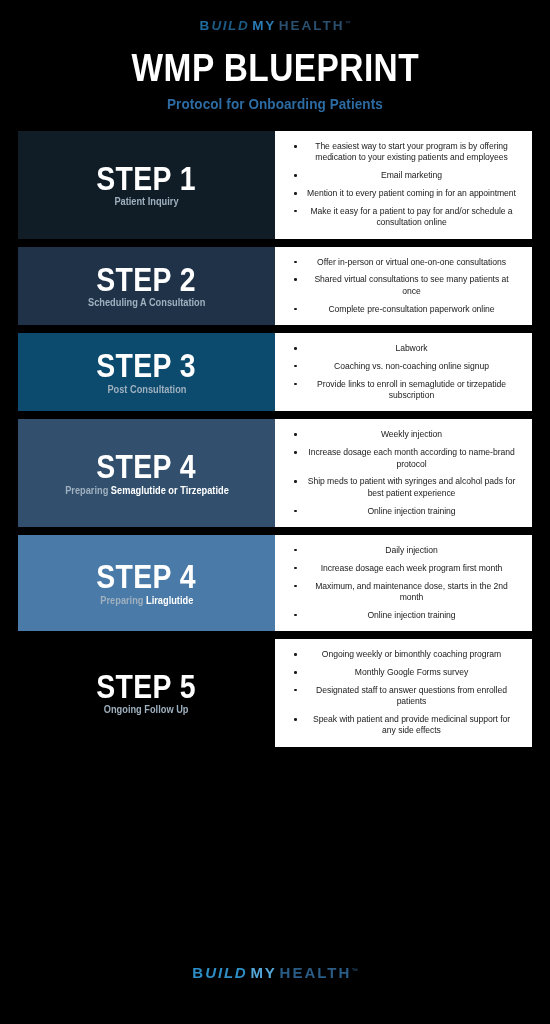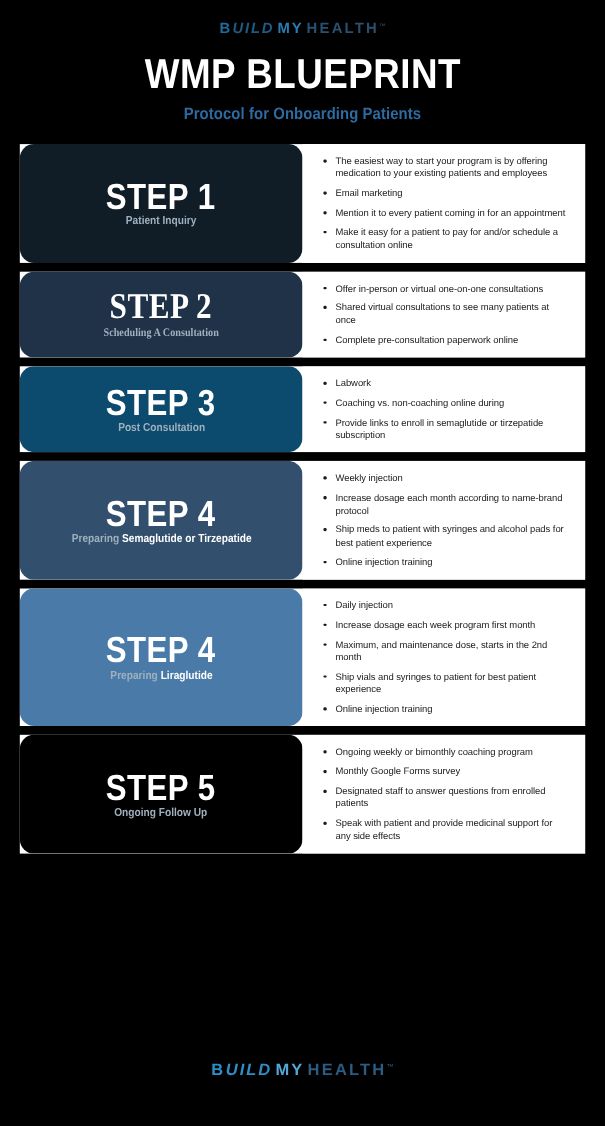--- a/index.html
+++ b/index.html
@@ -118,21 +118,20 @@
   }
 
   .step-left {
     width: 257px;
     flex: 0 0 257px;
     display: flex;
     flex-direction: column;
     align-items: center;
     justify-content: center;
     padding: 6px 8px;
-    border-radius: 13px;
   }
 
   .step-num {
     color: #ffffff;
     font-size: 33px;
     font-weight: 700;
     letter-spacing: 0.5px;
     line-height: 1.02;
     transform: scaleX(0.86);
     transform-origin: center;
@@ -169,20 +168,21 @@
   }
 
   ul.bullets li {
     position: relative;
     padding-left: 12px;
     color: #1a1a1a;
     font-size: 8.6px;
     line-height: 1.32;
     margin-bottom: 6.5px;
     letter-spacing: -0.05px;
+    text-align: center;
   }
   ul.bullets li:last-child { margin-bottom: 0; }
 
   ul.bullets li::before {
     content: "";
     position: absolute;
     left: 1px;
     top: 4px;
     width: 2.6px;
     height: 2.6px;
@@ -233,41 +233,41 @@
         <div class="step-right">
           <ul class="bullets">
             <li>The easiest way to start your program is by offering medication to your existing patients and employees</li>
             <li>Email marketing</li>
             <li>Mention it to every patient coming in for an appointment</li>
             <li>Make it easy for a patient to pay for and/or schedule a consultation online</li>
           </ul>
         </div>
       </div>
       <div class="step-row">
-        <div class="step-left" style="background: rgb(31, 50, 72); font-family: Liberation Serif, serif;">
+        <div class="step-left" style="background: rgb(31, 50, 72);">
           <div class="step-num">STEP 2</div>
           <div class="step-label"><span>Scheduling A Consultation</span><span class="em"></span></div>
         </div>
         <div class="step-right">
           <ul class="bullets">
             <li>Offer in-person or virtual one-on-one consultations</li>
             <li>Shared virtual consultations to see many patients at once</li>
             <li>Complete pre-consultation paperwork online</li>
           </ul>
         </div>
       </div>
       <div class="step-row">
         <div class="step-left" style="background: #0c4a6e;">
           <div class="step-num">STEP 3</div>
           <div class="step-label"><span>Post Consultation</span><span class="em"></span></div>
         </div>
         <div class="step-right">
           <ul class="bullets">
             <li>Labwork</li>
-            <li>Coaching vs. non-coaching online during</li>
+            <li>Coaching vs. non-coaching online signup</li>
             <li>Provide links to enroll in semaglutide or tirzepatide subscription</li>
           </ul>
         </div>
       </div>
       <div class="step-row">
         <div class="step-left" style="background: rgb(50, 80, 110);">
           <div class="step-num">STEP 4</div>
           <div class="step-label"><span>Preparing </span><span class="em">Semaglutide or Tirzepatide</span></div>
         </div>
         <div class="step-right">
@@ -282,21 +282,20 @@
       <div class="step-row">
         <div class="step-left" style="background: rgb(74, 123, 168);">
           <div class="step-num">STEP 4</div>
           <div class="step-label"><span>Preparing </span><span class="em">Liraglutide</span></div>
         </div>
         <div class="step-right">
           <ul class="bullets">
             <li>Daily injection</li>
             <li>Increase dosage each week program first month</li>
             <li>Maximum, and maintenance dose, starts in the 2nd month</li>
-            <li>Ship vials and syringes to patient for best patient experience</li>
             <li>Online injection training</li>
           </ul>
         </div>
       </div>
       <div class="step-row">
         <div class="step-left" style="background: #000000;">
           <div class="step-num">STEP 5</div>
           <div class="step-label"><span>Ongoing Follow Up</span><span class="em"></span></div>
         </div>
         <div class="step-right">

